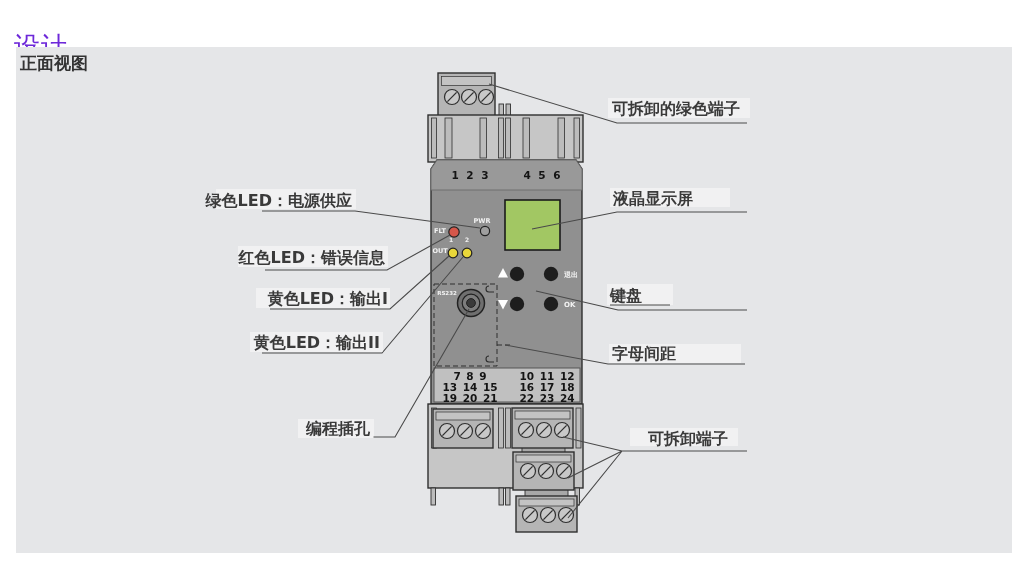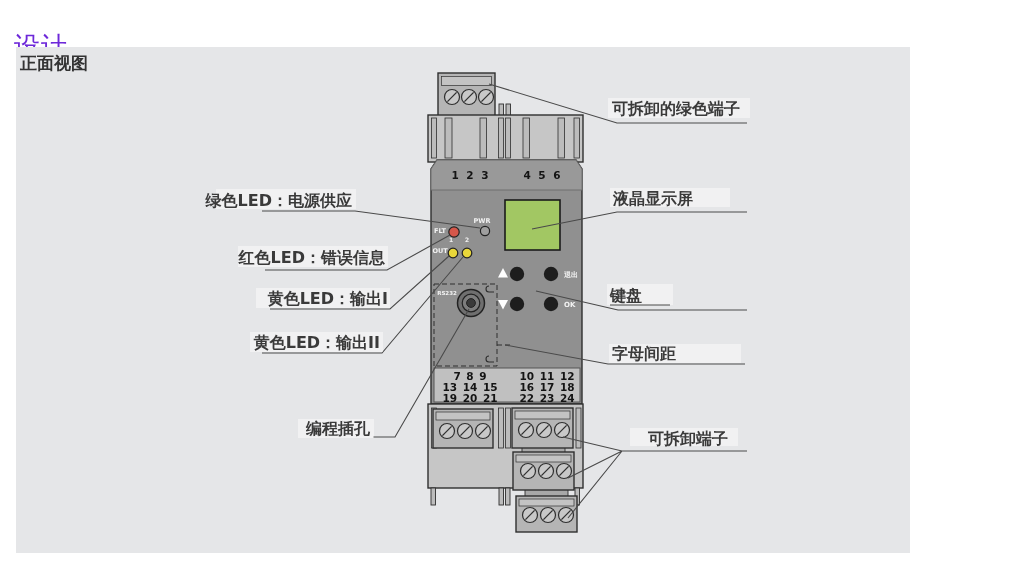--- a/index.html
+++ b/index.html
@@ -1,20 +1,20 @@
 <!DOCTYPE html>
 <html><head>
 <meta charset="utf-8">
 <style>
   html,body{margin:0;padding:0;background:#ffffff;width:1030px;height:567px;overflow:hidden;
     font-family:"DejaVu Sans", sans-serif;}
   .stage{position:relative;width:1030px;height:567px;}
   .page-title{position:absolute;left:14px;top:12px;font-size:26px;font-weight:500;color:#6d28d9;
     letter-spacing:1px;}
-  .panel{position:absolute;left:16px;top:47px;width:894px;height:506px;background:#e5e6e8;}
+  .panel{position:absolute;left:16px;top:47px;width:996px;height:506px;background:#e5e6e8;}
   .section-title{position:absolute;left:4px;top:5px;font-size:17px;font-weight:600;color:#333;}
   svg{position:absolute;left:0;top:0;}
   .callout{font-size:16px;font-weight:600;fill:#3a3a3a;}
   .devtext{fill:#f2f2f2;font-weight:bold;}
   .num{fill:#141414;font-weight:bold;font-size:10.5px;word-spacing:2px;}
   .numtop{word-spacing:4px;}
   .leader{stroke:#4a4a4a;stroke-width:1.1;fill:none;}
   .outline{stroke:#2f2f2f;}
   .labelbg{fill:rgba(255,255,255,0.45);}
 </style>

